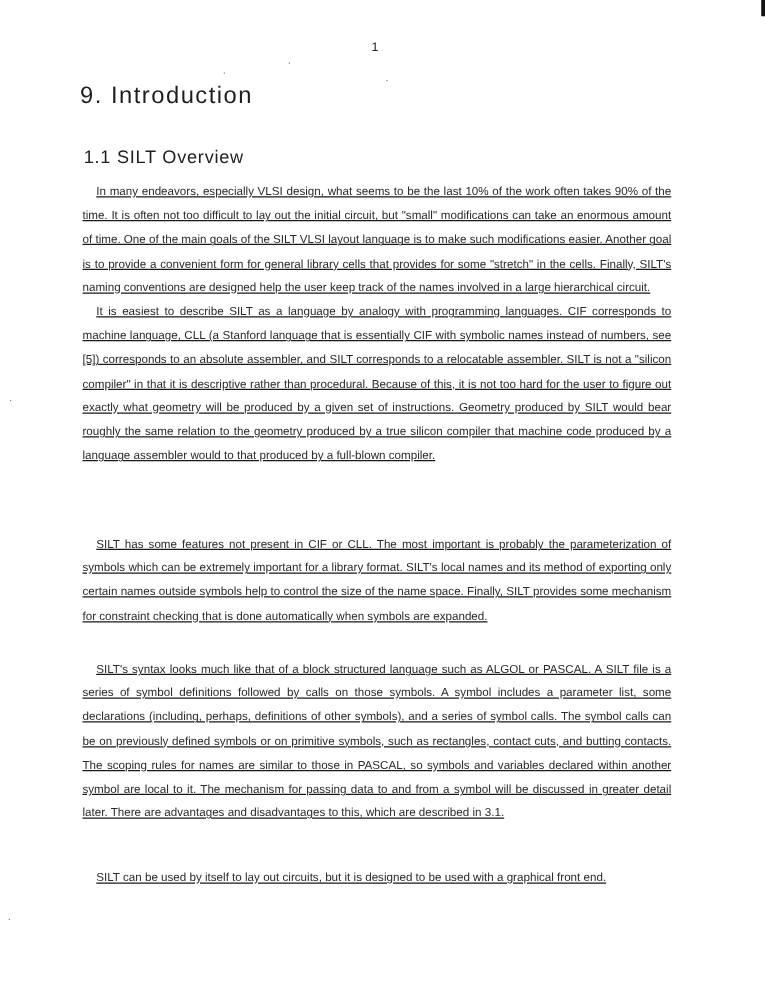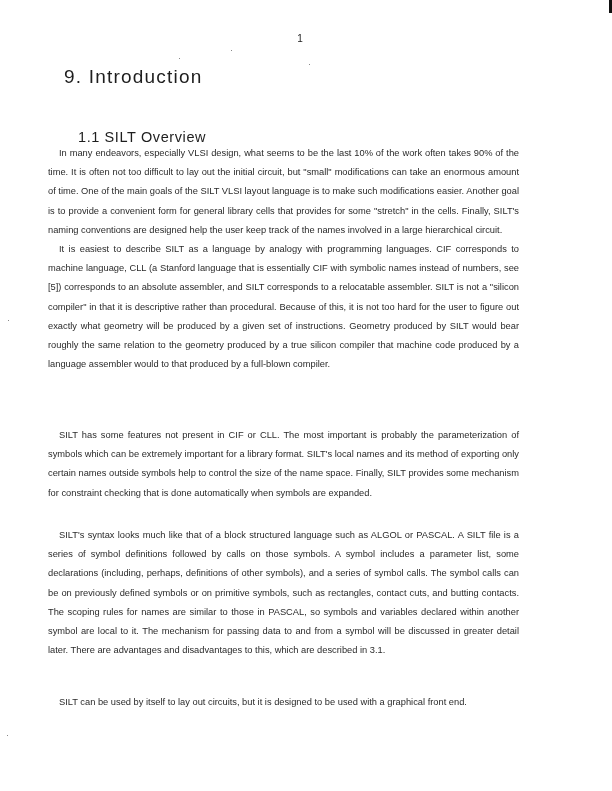--- a/index.html
+++ b/index.html
@@ -48,27 +48,28 @@
       margin: 0;
       font-weight: normal;
     }
     .h2 {
       position: absolute;
       top: 115px;
       left: 64px;
       font-size: 14.5px;
       letter-spacing: 0.6px;
       color: #1e1e1e;
-      margin: 14px;
+      margin: 3px;
       font-weight: normal;
     }
     .body-text {
       position: absolute;
-      left: 48px;
+      left: 66px;
       width: 471px;
+      text-decoration: underline;
     }
     .para {
       margin: 0;
       font-size: 9.3px;
       line-height: 19.2px;
       text-align: justify;
       text-indent: 11px;
       color: #2a2a2a;
     }
     .para.last-left {

